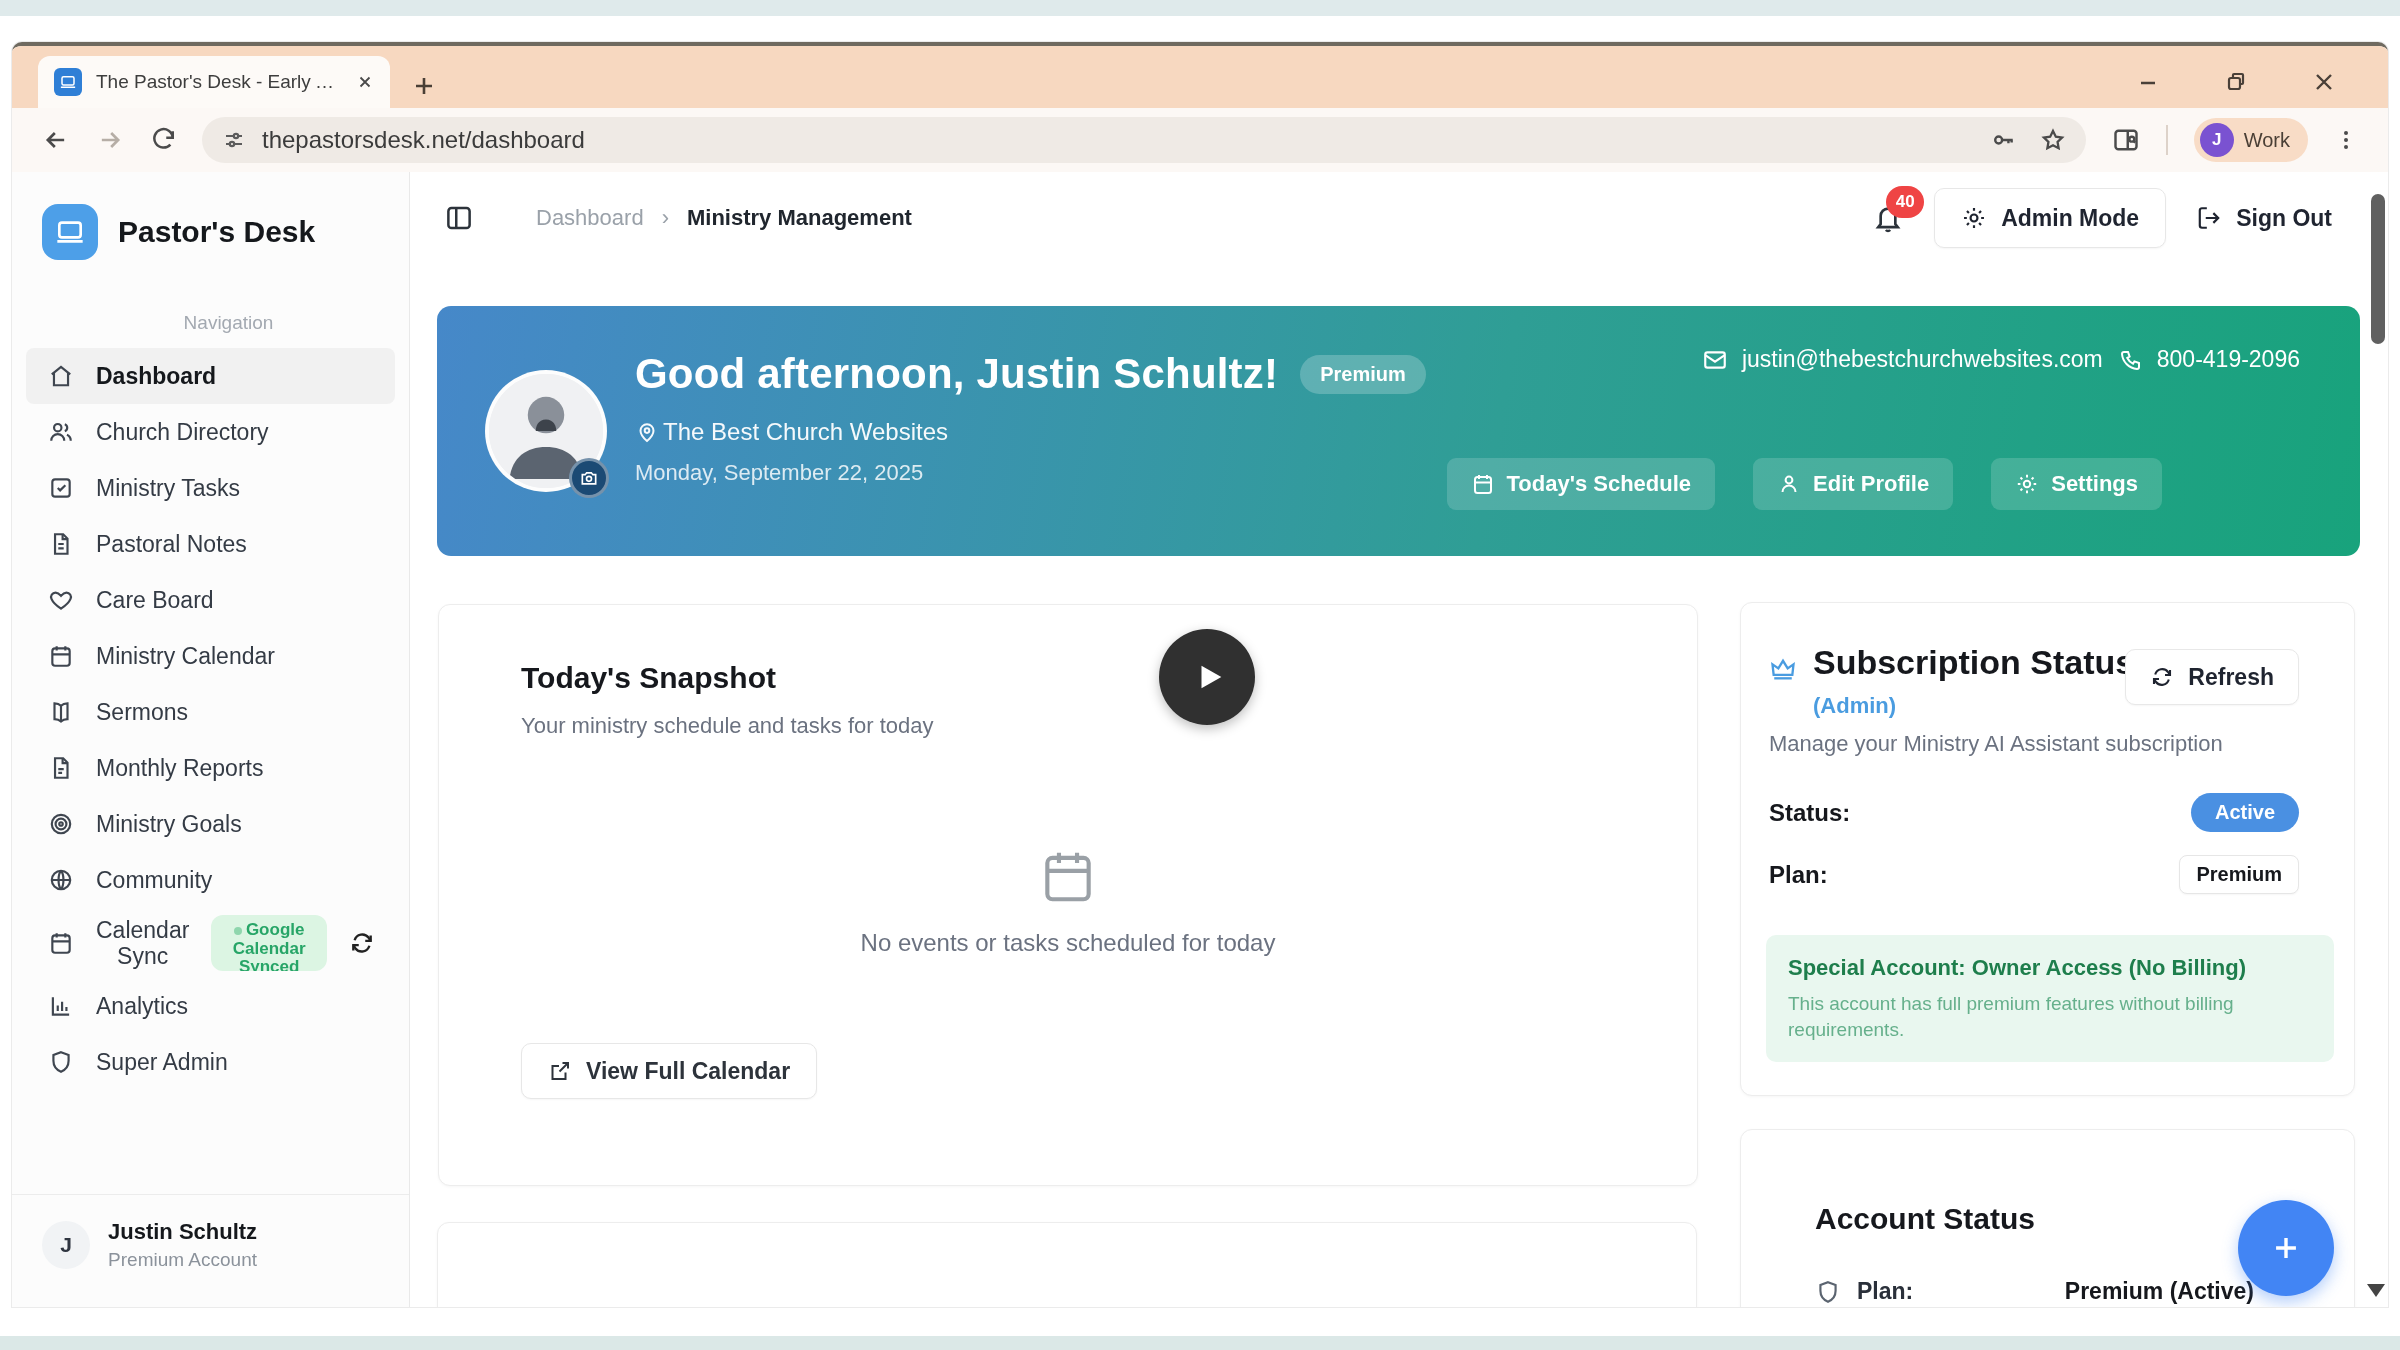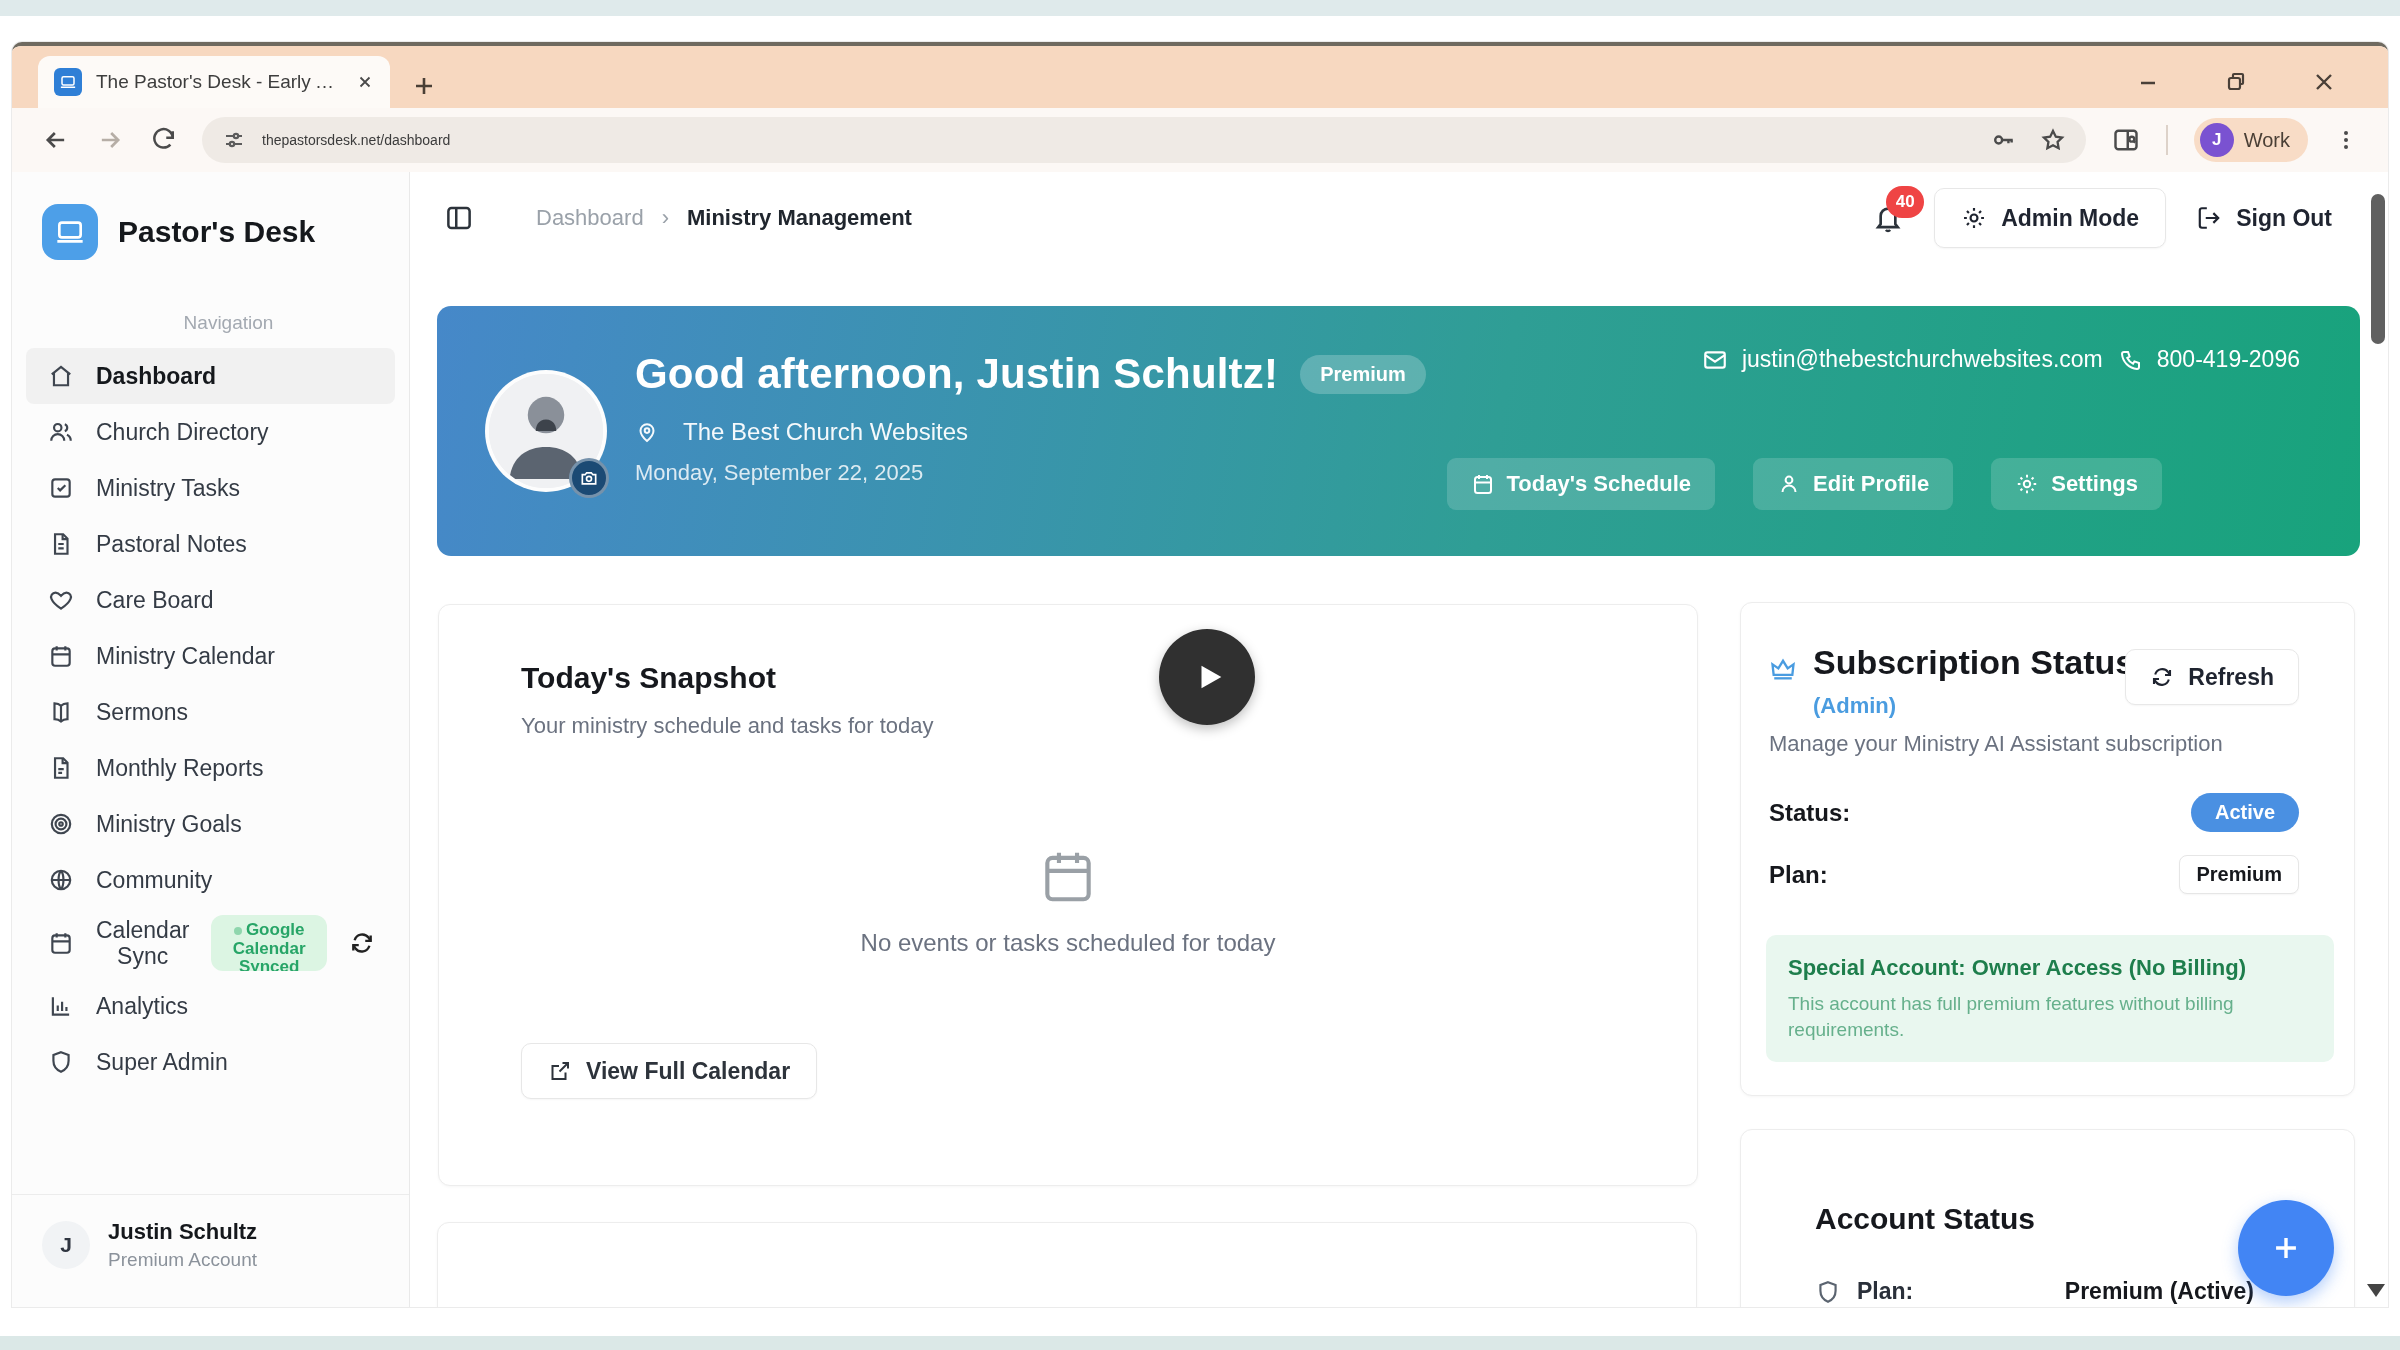--- a/index.html
+++ b/index.html
@@ -18,21 +18,21 @@
   .tab { width:352px; height:52px; background:#fdfaf7; border-radius:12px 12px 0 0; display:flex; align-items:center; gap:14px; padding:0 16px; }
   .favicon { width:28px; height:28px; border-radius:6px; background:#2f7fd6; display:flex; align-items:center; justify-content:center; flex:0 0 auto; }
   .tab-title { font-size:19px; color:#3d3d3d; white-space:nowrap; overflow:hidden; text-overflow:ellipsis; flex:1; }
   .tab-close { color:#4a4a4a; flex:0 0 auto; }
   .newtab { margin:0 0 10px 22px; color:#4a3f35; }
   .win-controls { margin-left:auto; display:flex; align-items:center; gap:64px; padding:0 26px 14px 0; color:#4a4038; }
   .toolbar { height:64px; background:#fcf8f5; display:flex; align-items:center; gap:26px; padding:0 30px; }
   .nav-ic { color:#4b4b4b; }
   .nav-ic.disabled { color:#b6aea6; }
   .urlpill { flex:1; height:46px; background:#efeae5; border-radius:23px; display:flex; align-items:center; gap:16px; padding:0 20px; }
-  .url-text { font-size:14px; color:#3b3b3b; flex:1; }
+  .url-text { font-size:24px; color:#3b3b3b; flex:1; }
   .pill-right { display:flex; align-items:center; gap:24px; color:#4b4b4b; }
   .divider-v { width:2px; height:30px; background:#ddd2c9; }
   .profile-chip { height:44px; background:#f8dcc6; border-radius:22px; display:flex; align-items:center; gap:10px; padding:0 18px 0 6px; }
   .profile-avatar { width:34px; height:34px; border-radius:50%; background:#7a52d1; color:#fff; font-size:17px; font-weight:bold; display:flex; align-items:center; justify-content:center; }
   .profile-name { font-size:20px; color:#4a3f35; }
 
   
   .app { position:absolute; left:0; top:126px; right:0; bottom:0; display:flex; background:#fff; }
 
   .sidebar { width:398px; flex:0 0 auto; background:#fcfcfc; border-right:1px solid #e9e9e9; position:relative;text-align:center; }
@@ -70,21 +70,21 @@
   .hero { position:absolute; left:27px; top:134px; width:1923px; height:250px; border-radius:14px;
     background:linear-gradient(100deg,#4688c9 0%,#2f9e95 55%,#18a37c 100%); color:#fff; }
   .hero-avatar { position:absolute; left:48px; top:64px; width:122px; height:122px; border-radius:50%;
     border:4px solid rgba(255,255,255,.85); overflow:hidden; background:#eef0f2; }
   .cam-badge { position:absolute; left:132px; top:152px; width:40px; height:40px; border-radius:50%;
     background:#1b4a74; border:3px solid rgba(255,255,255,.4); display:flex; align-items:center; justify-content:center; color:#fff; }
   .hero-left { position:absolute; left:198px; top:44px; }
   .hero-title-row { display:flex; align-items:center; gap:22px; }
   .hero-title { font-size:42px; font-weight:bold; letter-spacing:.2px; }
   .hero-premium { background:rgba(255,255,255,.22); border-radius:999px; padding:8px 20px; font-size:20px; font-weight:bold; }
-  .hero-church { display:flex; align-items:center; gap:24px; margin-top:20px; font-size:24px; color:rgba(255,255,255,.95); }
+  .hero-church { display:flex; align-items:center; gap:4px; margin-top:20px; font-size:24px; color:rgba(255,255,255,.95); }
   .hero-date { margin-top:14px; font-size:22px; color:rgba(255,255,255,.82); }
   .hero-contact { position:absolute; right:60px; top:40px; display:flex; flex-direction:row; align-items:flex-end; gap:16px; font-size:23px; }
   .contact-row { display:flex; align-items:center; gap:14px; }
   .hero-btns { position:absolute; right:198px; bottom:46px; display:flex; gap:38px; }
   .hero-btn { display:flex; align-items:center; gap:12px; height:52px; padding:0 24px; border-radius:9px;
     background:rgba(255,255,255,.16); color:#fff; font-size:22px; font-weight:bold; }
 
   
   .card { position:absolute; background:#fff; border:1px solid #ededed; border-radius:12px; box-shadow:0 1px 3px rgba(0,0,0,.04); }
   .card-snapshot { left:28px; top:432px; width:1260px; height:582px; }

